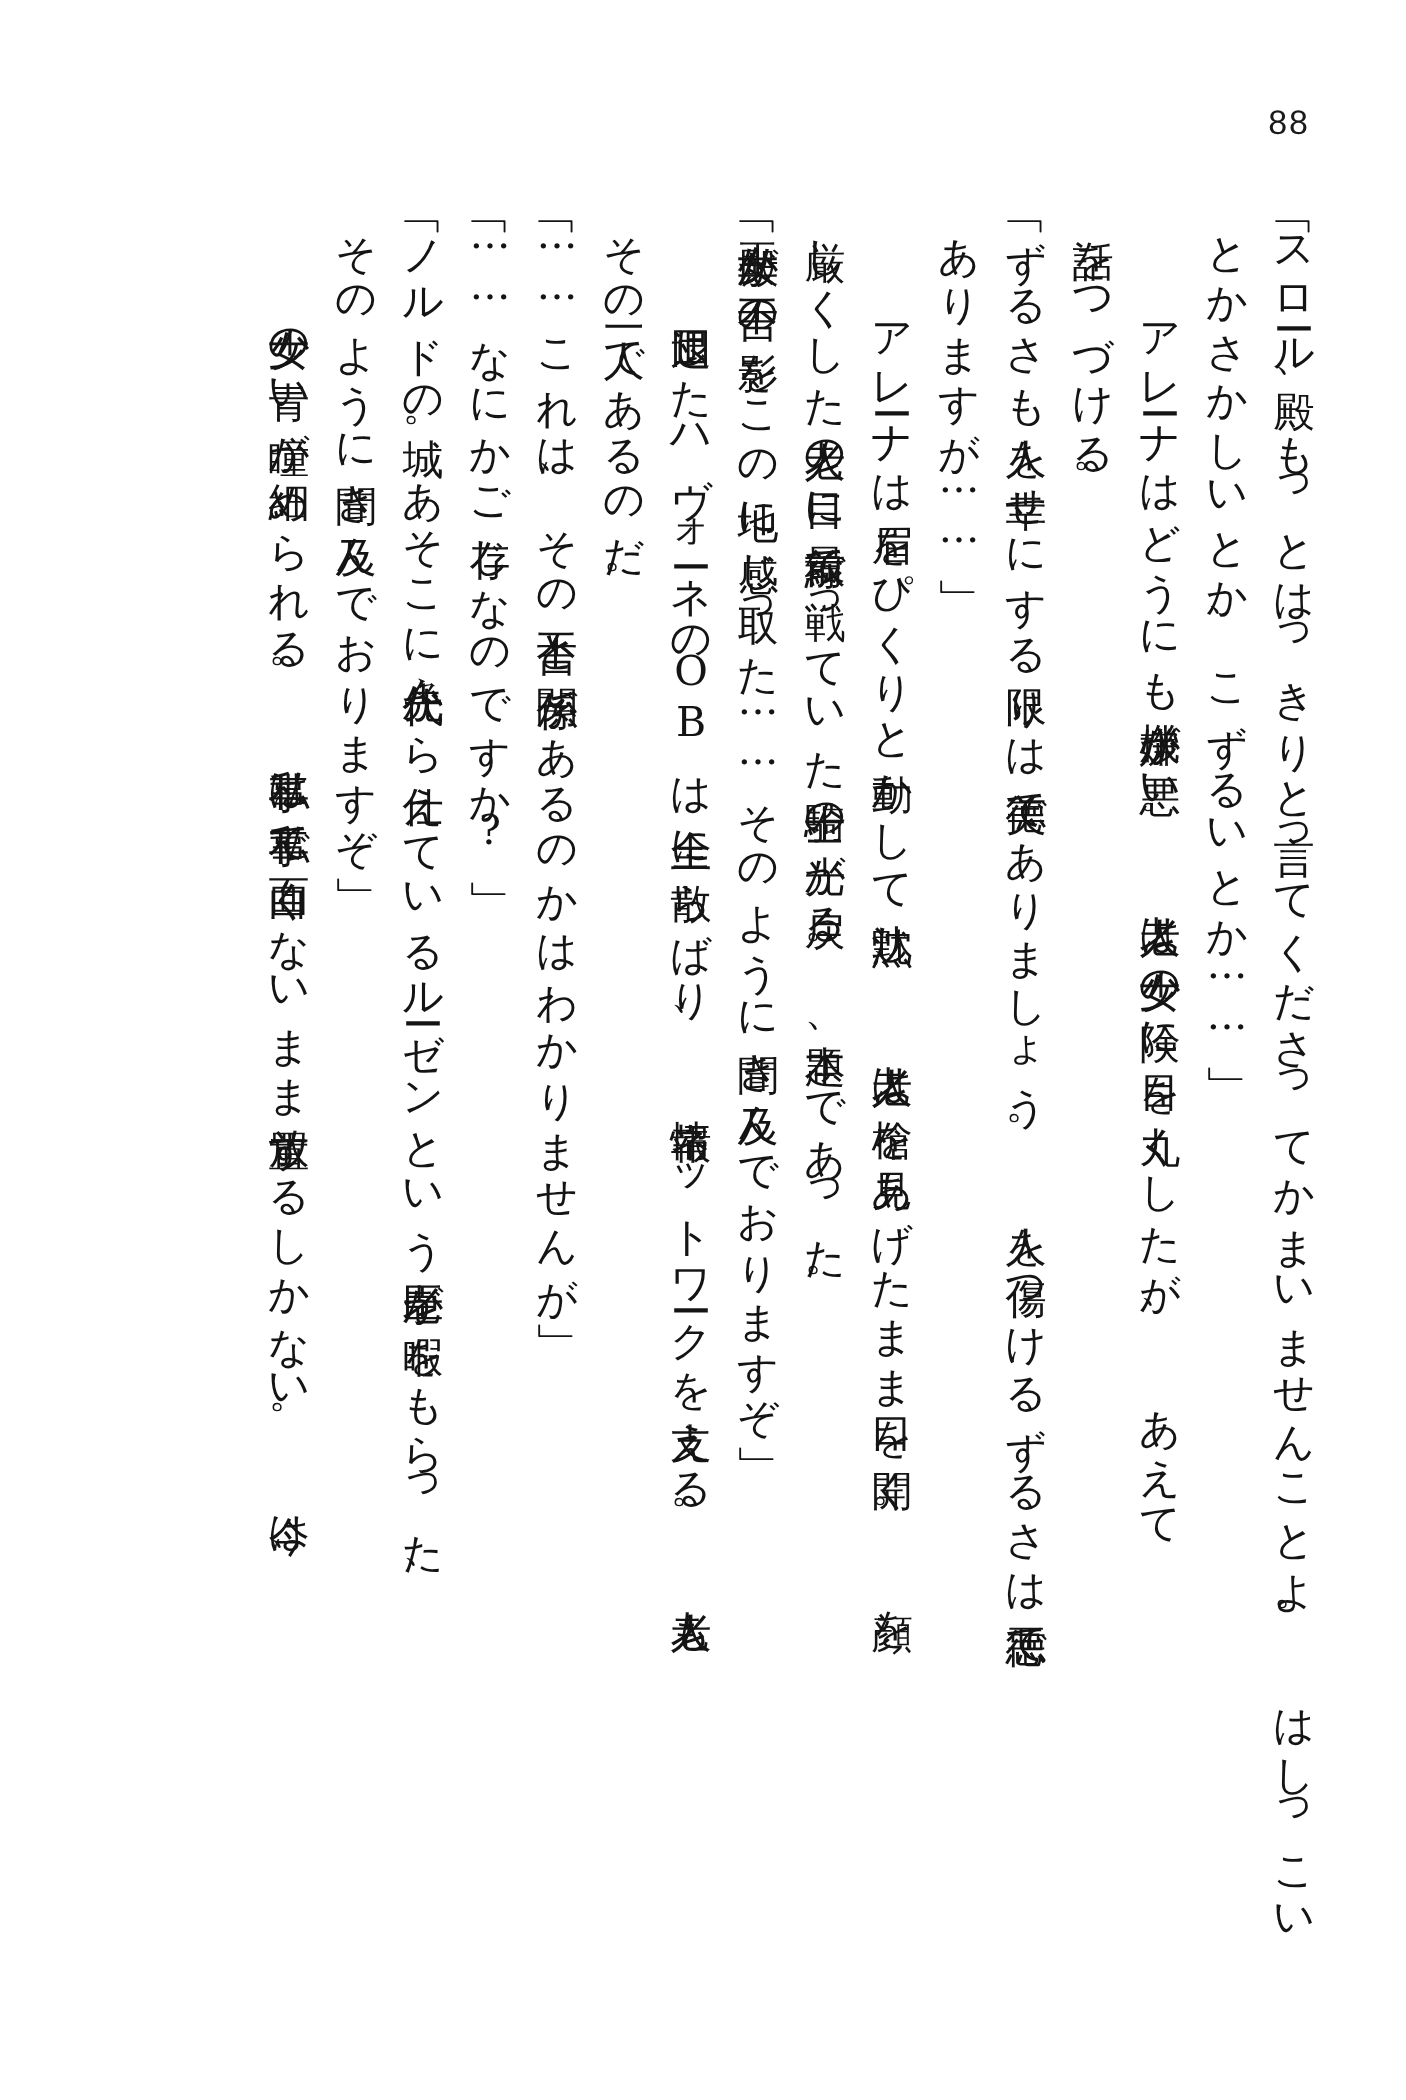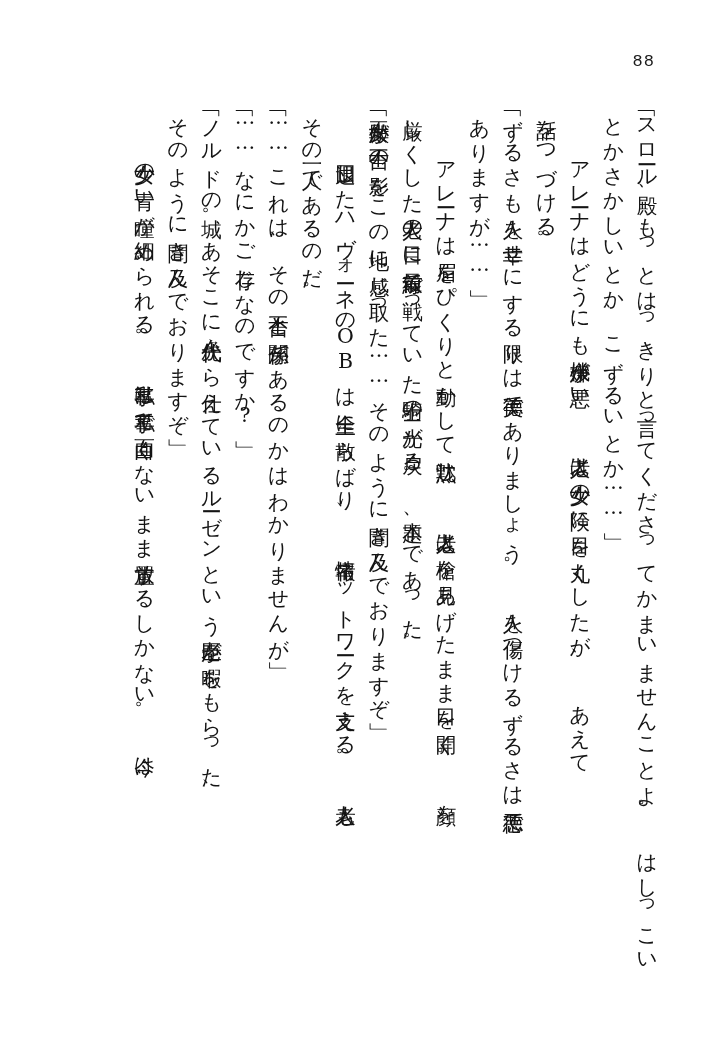--- a/index.html
+++ b/index.html
@@ -20,21 +20,21 @@
     height: 1050px;
     background: #ffffff;
   }
   .page-number {
     position: absolute;
     top: 52px;
     right: 48px;
     font-size: 17px;
     letter-spacing: 1px;
     color: #1a1a1a;
-    font-family: Liberation Mono, monospace;
+    font-family: Liberation Sans, sans-serif;
     margin-left: 39px;
   }
   
   .body-text {
     position: absolute;
     top: 104px;
     right: 46px;
     left: 52px;
     bottom: 78px;
     display: flex;

